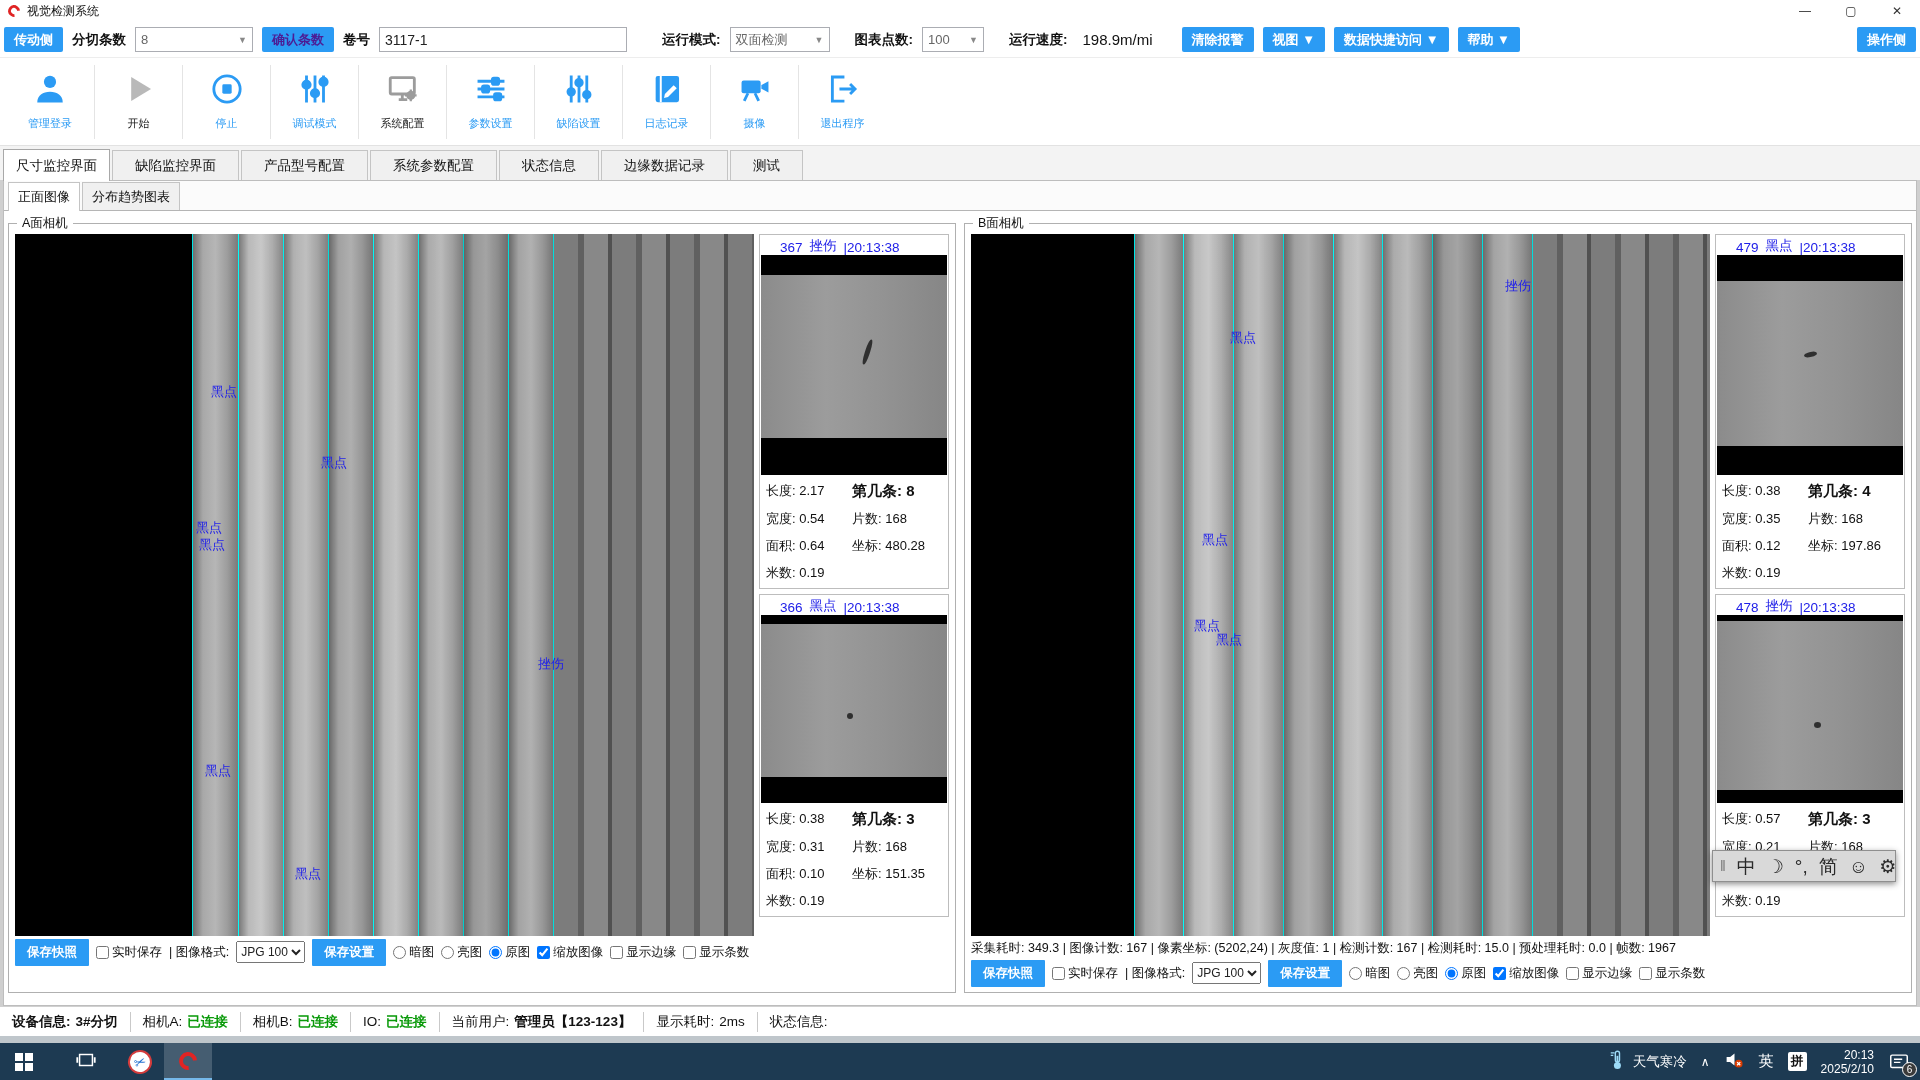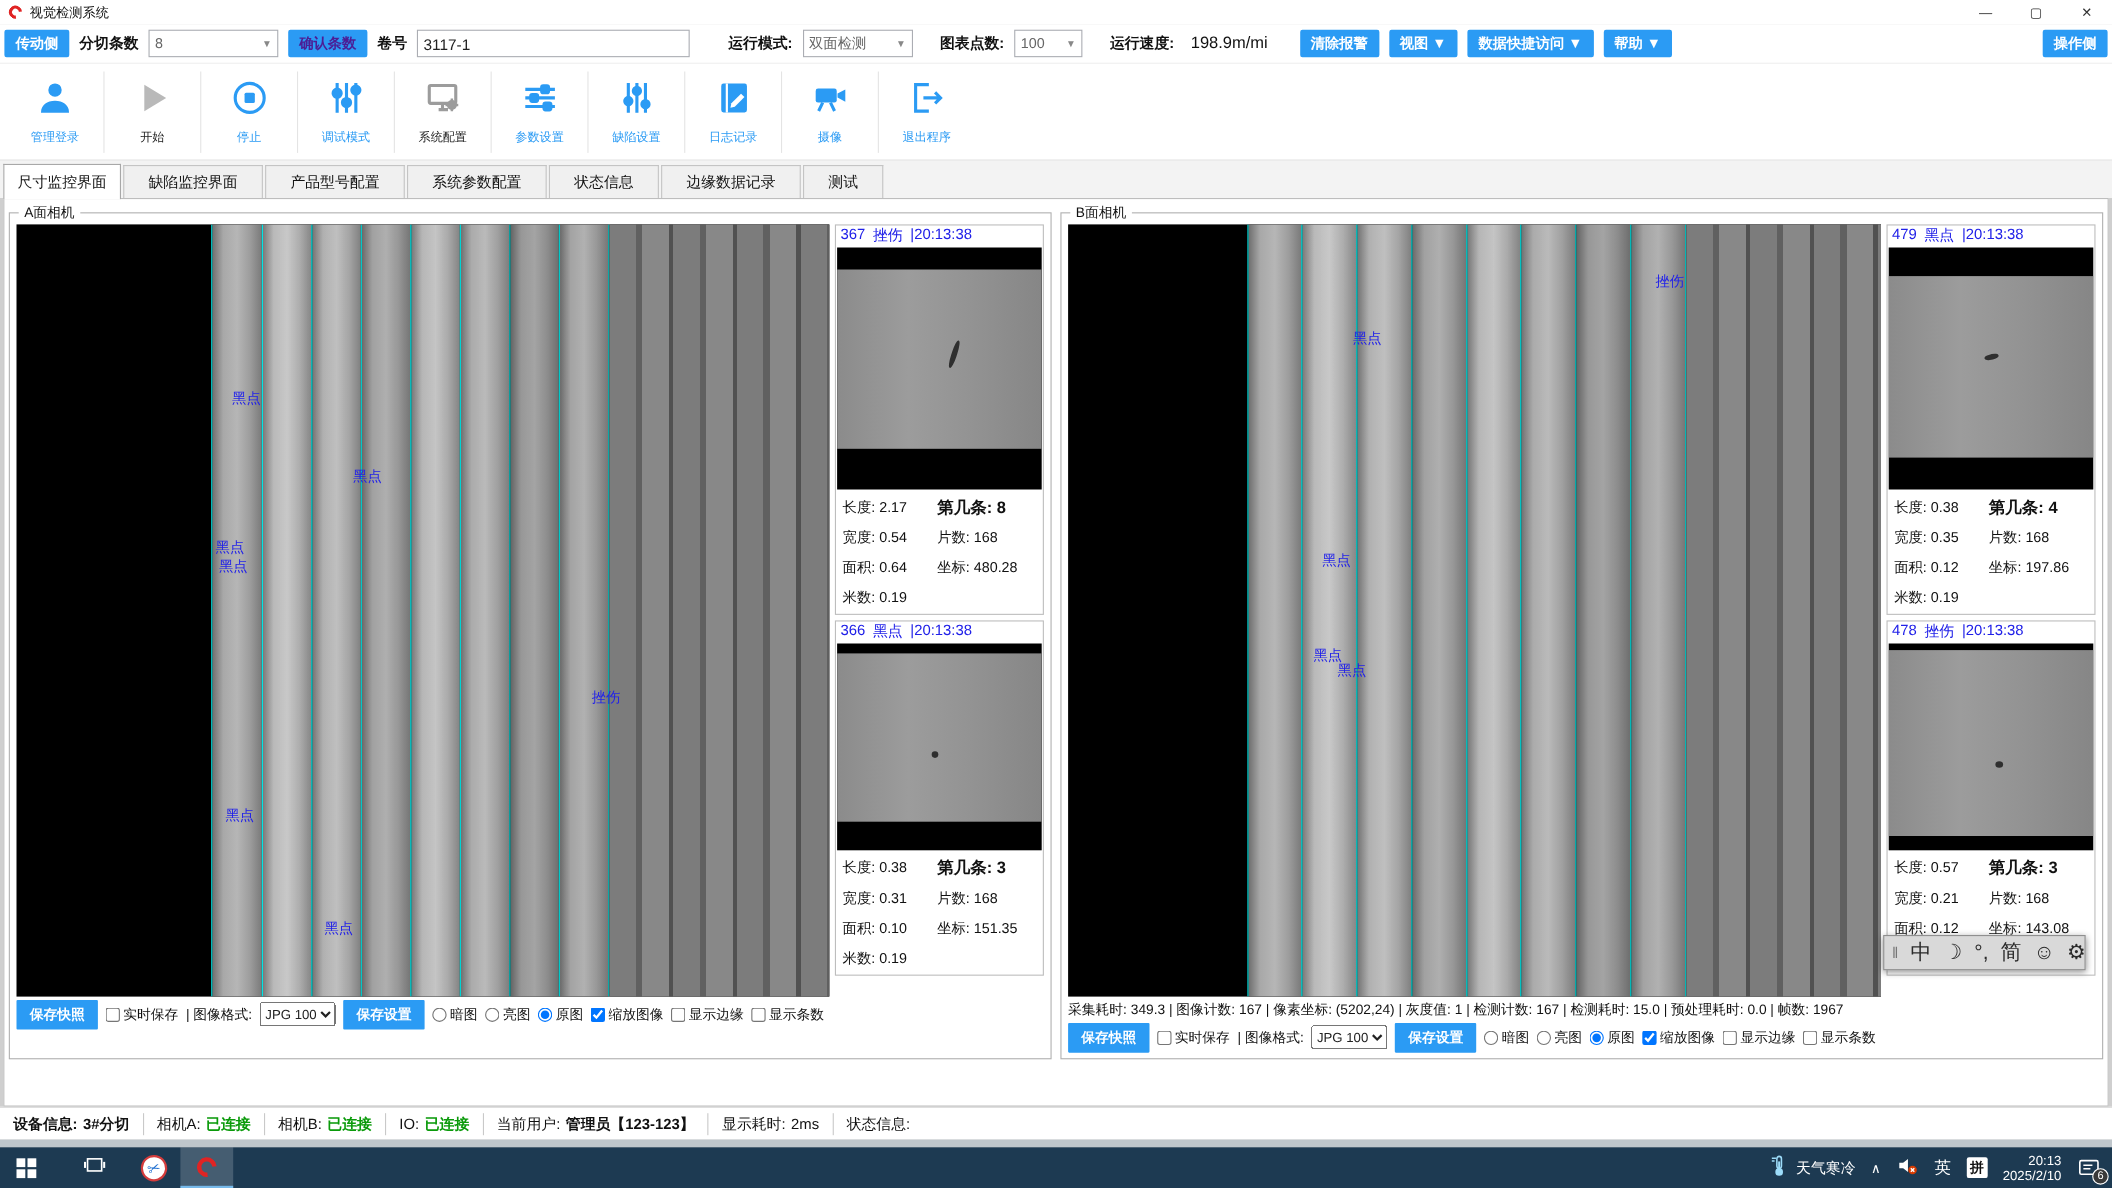--- a/index.html
+++ b/index.html
@@ -73,22 +73,22 @@
   .strip:nth-child(8){ filter:brightness(0.97);}
   .rough { background:repeating-linear-gradient(90deg,#8d8d8d 0 24px,#6d6d6d 24px 30px,#9a9a9a 30px 54px,#5c5c5c 54px 58px); filter:brightness(.88); }
   .zoneA-strips { left:24%; width:49%; } .zoneA-rough { left:73%; right:0; }
   .zoneB-strips { left:22%; width:54%; } .zoneB-rough { left:76%; right:0; }
   .markers { position:absolute; inset:0; }
   .marker { position:absolute; color:#2222e8; font-size:13px; transform:translate(-50%,-50%); white-space:nowrap; }
 
   
   .card-col { width:190px; margin-left:5px; display:flex; flex-direction:column; gap:5px; }
   .dcard { border:1px solid #bdbdbd; background:#fff; }
-  .dhead { height:20px; display:flex; align-items:flex-start; gap:7px; padding:0 4px;
-    font-size:13.5px; color:#2020e8; }
+  .dhead { height:20px; display:flex; align-items:flex-end; gap:7px; padding:0 4px;
+    font-size:13.5px; color:#2020e8;margin-left:16px; }
   .thumb { position:relative; background:#000; margin:0 1px; overflow:hidden; }
   .thumb .film { position:absolute; left:0; right:0;
     background:linear-gradient(90deg,#8b8b8b,#9c9c9c 35%,#939393 65%,#868686); }
   .thumb .mark { position:absolute; background:#2f2f2f; border-radius:45%; }
   .thumb-a1 { height:220px; } .thumb-a1 .film { top:9%; bottom:17%; }
   .thumb-a1 .mark { width:5px; height:26px; left:56%; top:38%; transform:rotate(18deg); }
   .thumb-a2 { height:188px; } .thumb-a2 .film { top:5%; bottom:14%; }
   .thumb-a2 .mark { width:6px; height:6px; left:46%; top:52%; border-radius:50%; }
   .thumb-b1 { height:220px; } .thumb-b1 .film { top:12%; bottom:13%; }
   .thumb-b1 .mark { width:13px; height:5px; left:47%; top:44%; transform:rotate(-12deg); }
@@ -271,20 +271,24 @@
     <span class="tab active">尺寸监控界面</span>
     <span class="tab">缺陷监控界面</span>
     <span class="tab">产品型号配置</span>
     <span class="tab">系统参数配置</span>
     <span class="tab">状态信息</span>
     <span class="tab">边缘数据记录</span>
     <span class="tab">测试</span>
   </div>
 
   <div class="page">
+    <div class="subtabrow">
+      <span class="subtab active">正面图像</span>
+      <span class="subtab">分布趋势图表</span>
+    </div>
 
     <div class="content">
 
       <div class="gbox">
         <span class="glabel">A面相机</span>
         <div class="cam-row">
           <div class="cam-image">
             <div class="zone strips zoneA-strips">
               <div class="strip"></div>
                 <div class="strip"></div>

